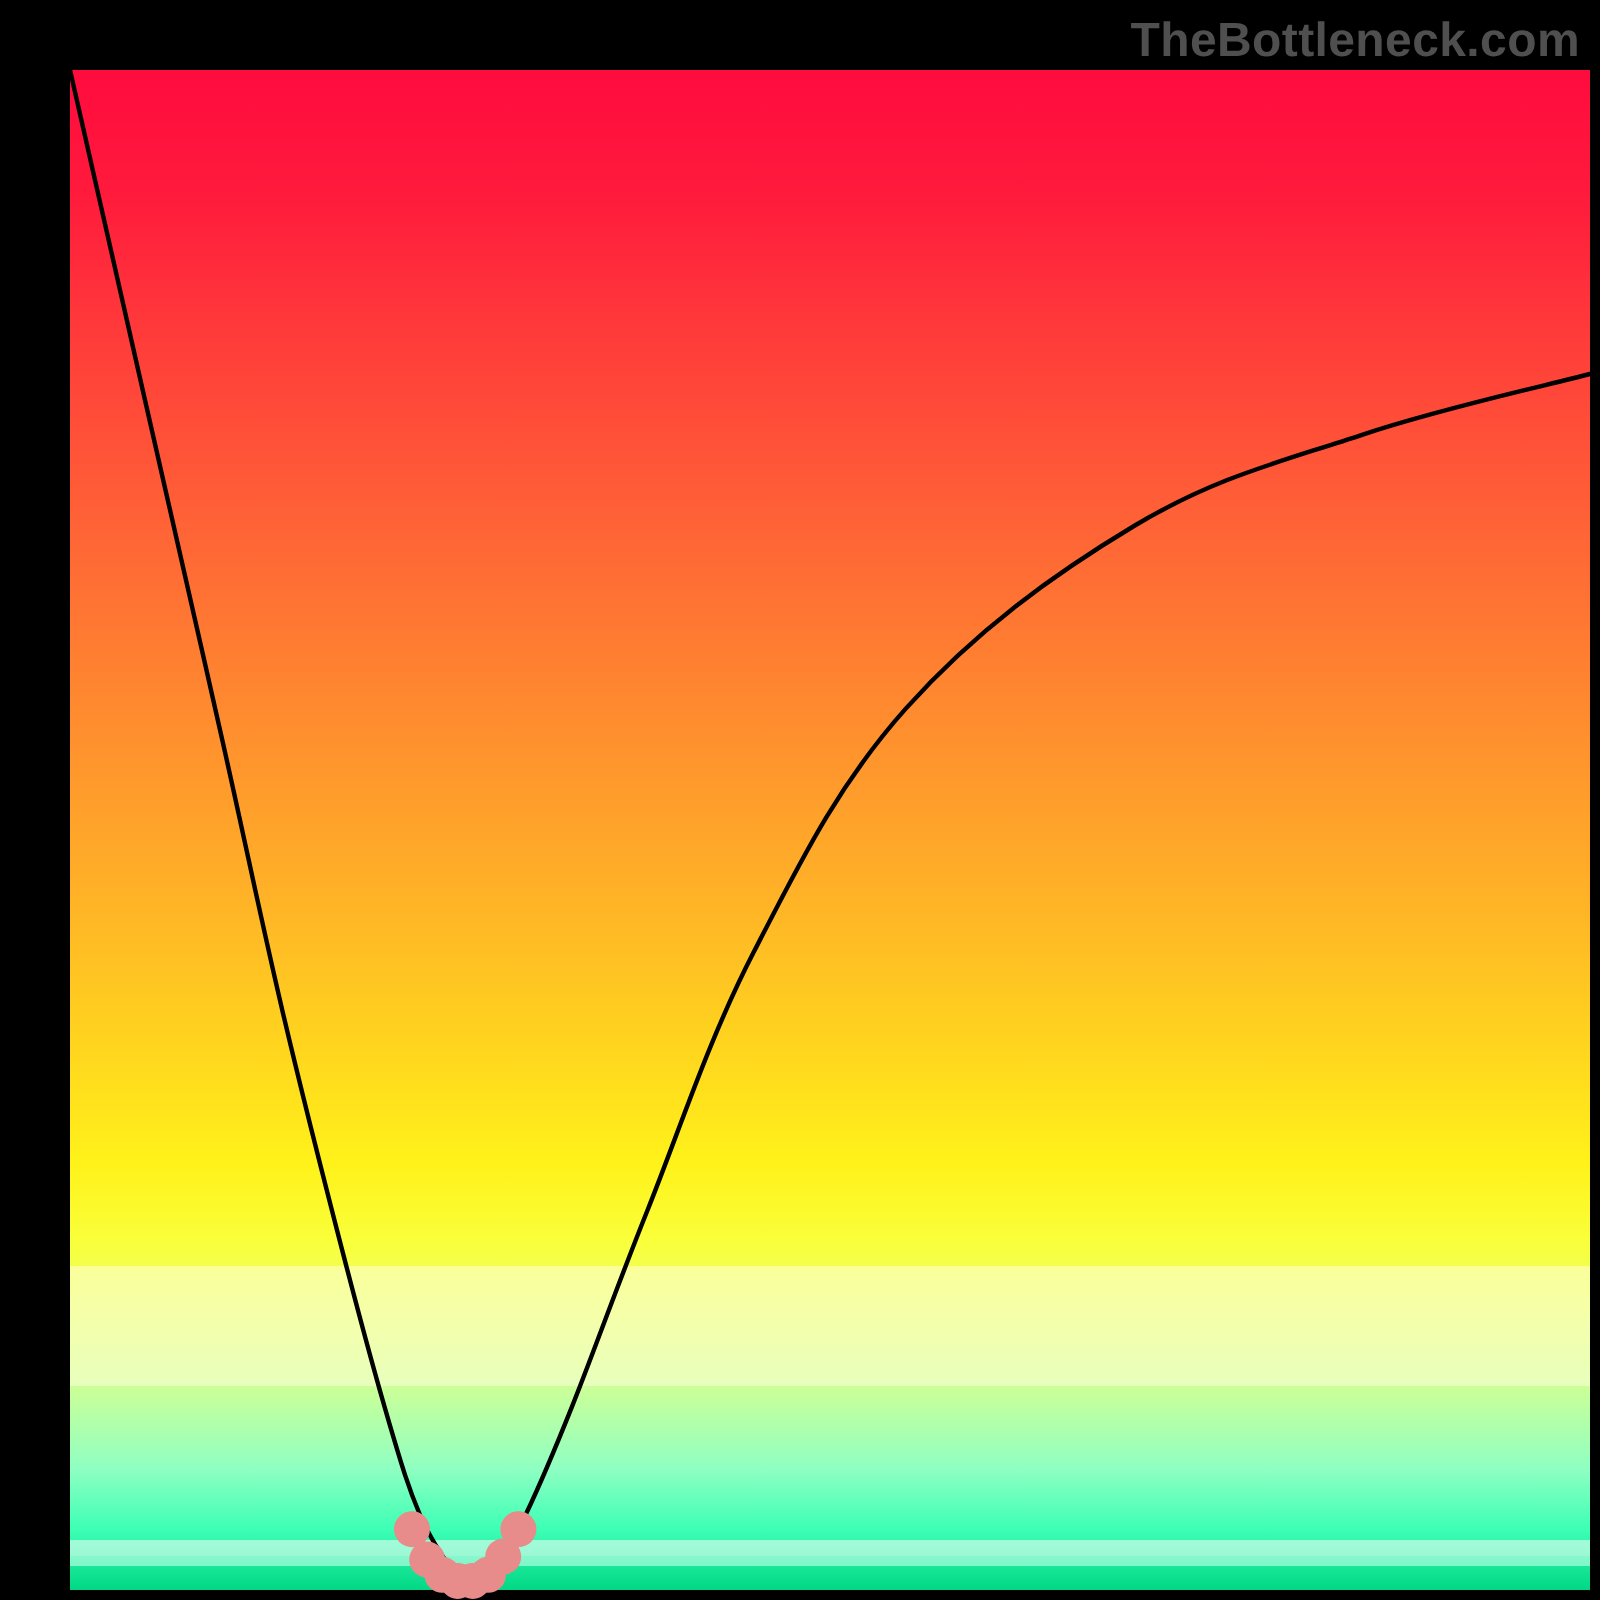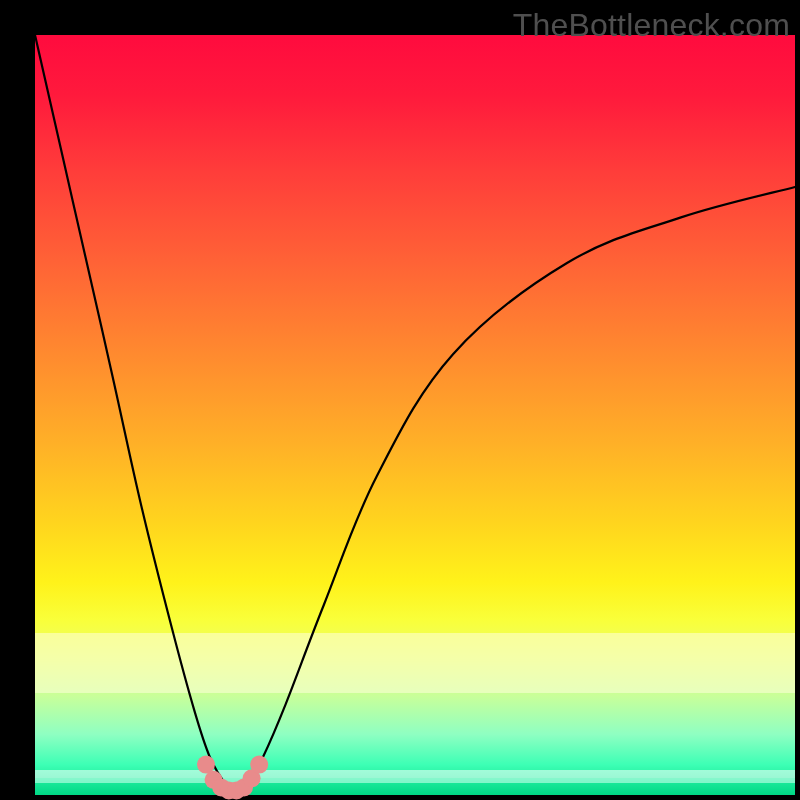--- a/index.html
+++ b/index.html
@@ -51,22 +51,22 @@
   }
   .band.b1 { top: 633px; height: 60px; background: rgba(255,255,220,0.55); }
   .band.b2 { top: 770px; height: 8px;  background: rgba(255,255,255,0.55); }
   .band.b3 { top: 778px; height: 5px;  background: rgba(200,255,235,0.6); }
 
   .watermark {
     position: absolute;
     top: 7px;
     right: 10px;
     color: #4f4f4f;
-    font-size: 32px;
-    font-weight: 400;
+    font-size: 24px;
+    font-weight: 700;
     letter-spacing: 0.2px;
     user-select: none;
   }
   svg.curves {
     position: absolute;
     left: 35px;
     top: 35px;
     width: 760px;
     height: 760px;
     overflow: visible;

